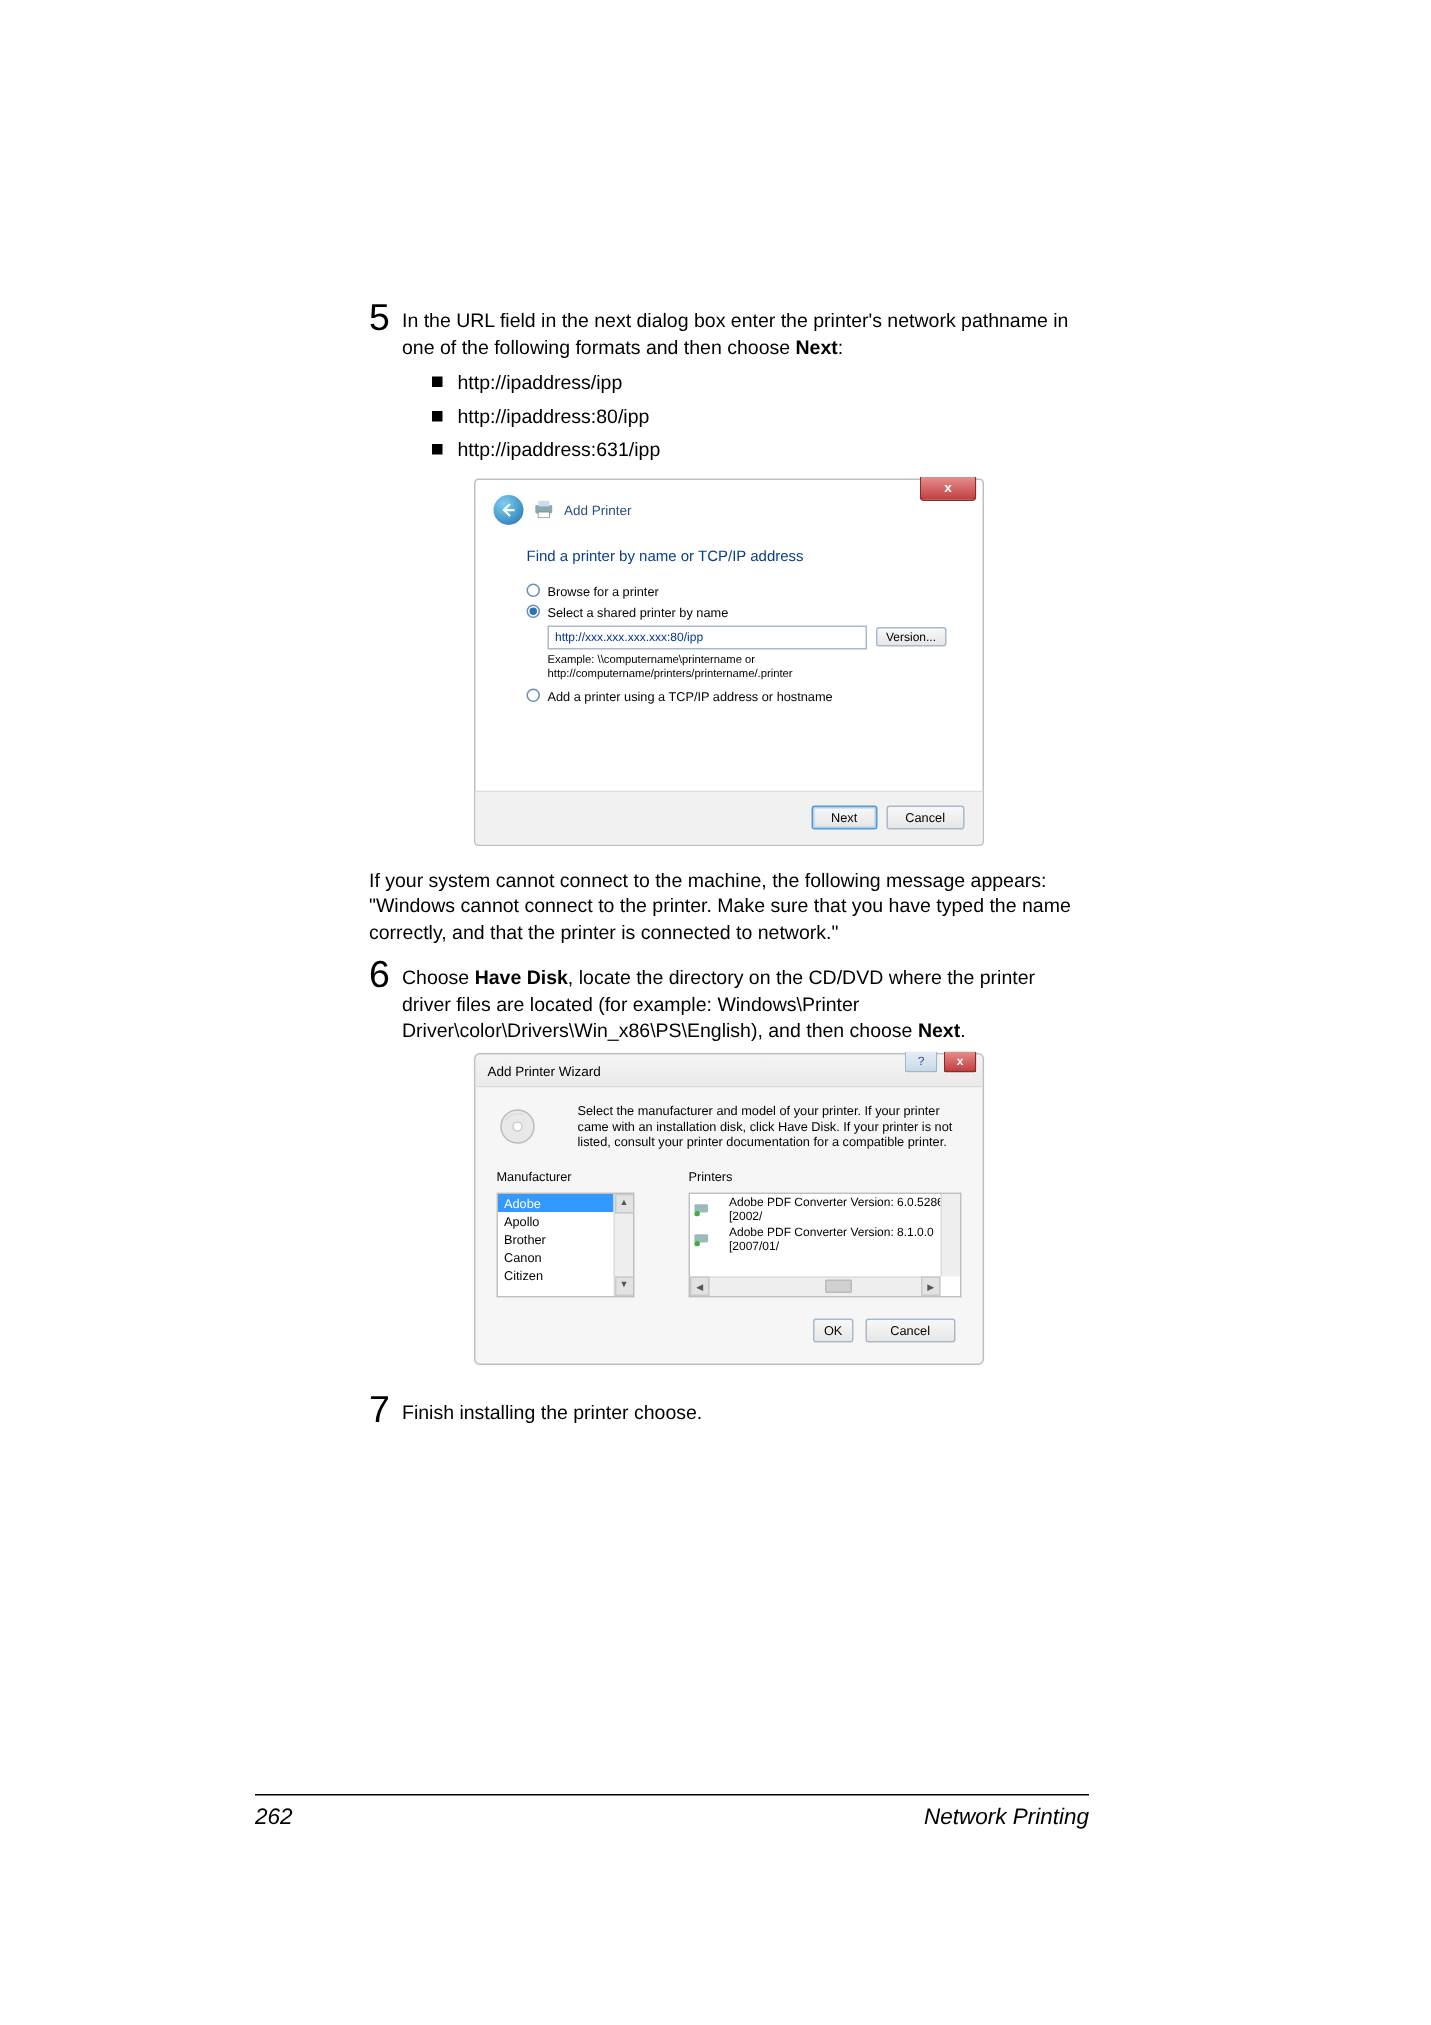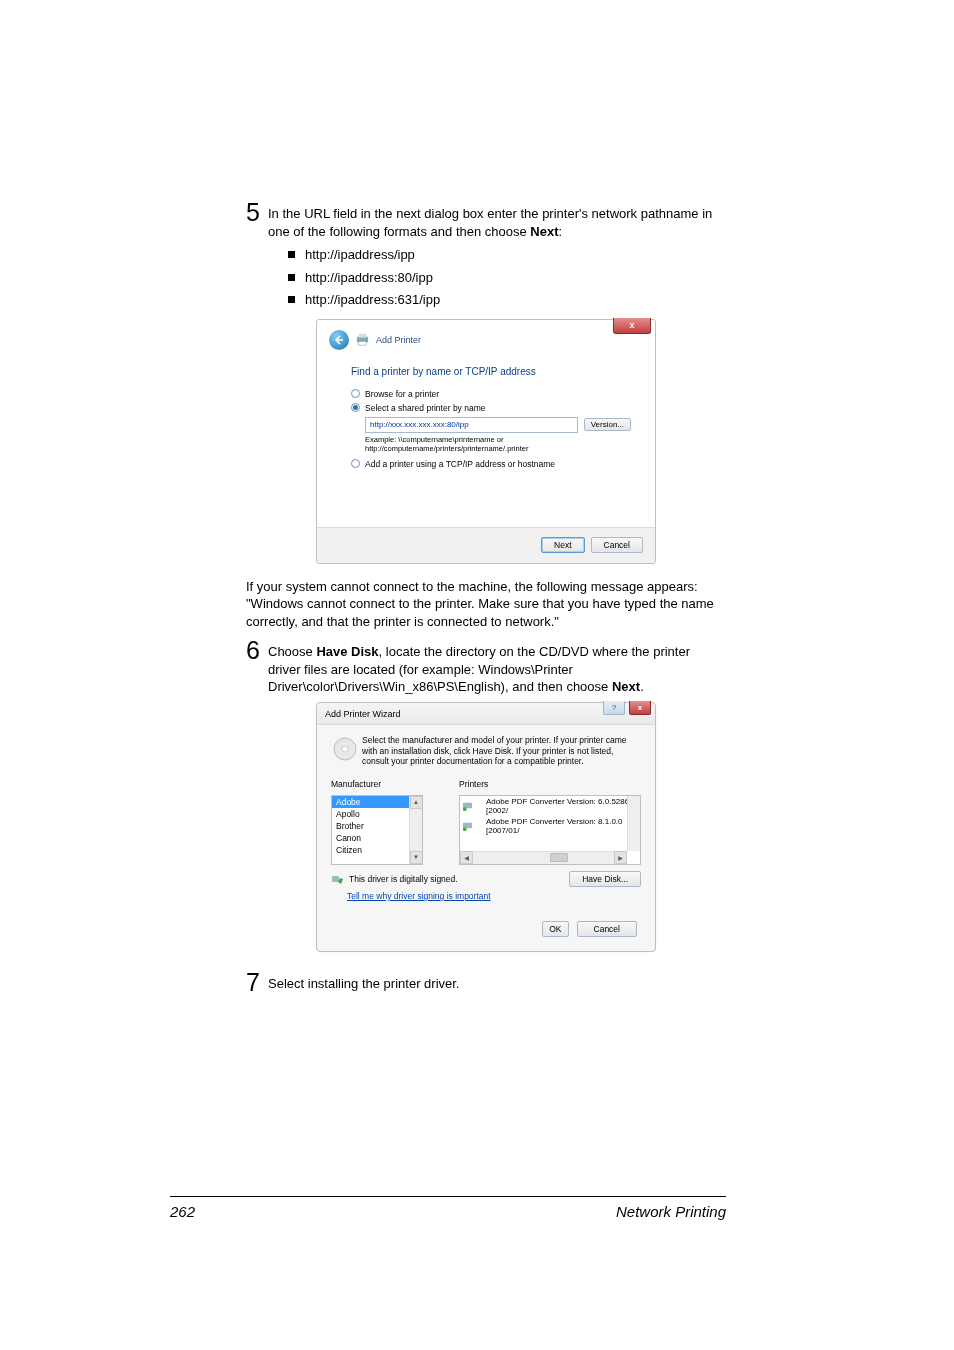--- a/index.html
+++ b/index.html
@@ -37,21 +37,21 @@
 
   .para { font-size: 13px; line-height: 1.35; margin: 4px 0 8px 0; }
 
   
   .dlg2 { width: 340px; margin: 6px auto 18px auto; background: #f6f6f6; border: 1px solid #bfbfbf; border-radius: 4px; position: relative; box-shadow: 0 0 0 1px rgba(0,0,0,0.02); }
   .dlg2 .topbar { height: 22px; background: linear-gradient(#f4f4f4,#eaeaea); border-bottom: 1px solid #d9d9d9; display: flex; align-items: center; padding: 0 8px; border-radius: 4px 4px 0 0; position: relative; }
   .dlg2 .topbar .title2 { font-size: 9px; }
   .dlg2 .topbar .wbtn { position: absolute; top: -2px; width: 22px; height: 14px; border-radius: 0 0 2px 2px; display: flex; align-items: center; justify-content: center; font-size: 8px; }
   .dlg2 .topbar .help { right: 30px; background: linear-gradient(#e6eef6,#c9d8e8); border: 1px solid #9fb7ce; border-top: none; color: #2a5080; }
   .dlg2 .topbar .closeb { right: 4px; background: linear-gradient(#e58f8f,#c23f3f); border: 1px solid #8a2a2a; border-top: none; color: #fff; font-weight: bold; }
-  .dlg2 .desc { display: flex; gap: 3px; padding: 10px 14px 6px 14px; }
+  .dlg2 .desc { display: flex; gap: 26px; padding: 10px 14px 6px 14px; align-items: center; }
   .dlg2 .desc .diskicon { width: 28px; height: 28px; flex-shrink: 0; }
   .dlg2 .desc .diskicon svg { width: 28px; height: 28px; }
   .dlg2 .desc .dtxt { font-size: 8.5px; line-height: 1.25; }
   .lists { display: flex; gap: 10px; padding: 6px 14px 4px 14px; align-items: flex-start; }
   .listbox { border: 1px solid #bfbfbf; background: #fff; height: 70px; position: relative; overflow: hidden; }
   .lwrap { flex: 1; position: relative; padding-top: 16px; }
   .lwrap .lh { font-size: 8.5px; position: absolute; top: 0; left: 0; }
   .mlist { width: 92px; }
   .item { font-size: 8.5px; padding: 1px 4px; }
   .item.sel { background: #3399ff; color: #fff; }
@@ -208,41 +208,30 @@
           <div class="hscroll">
             <div class="sbtn">◀</div>
             <div class="thumb"></div>
             <div class="sbtn">▶</div>
           </div>
           <div class="scrollbar" style="bottom:13px"></div>
         </div>
       </div>
     </div>
 
-    <div style="position:relative">
-      <div class="signed">
-        <svg viewBox="0 0 12 12">
-            <rect x="1" y="3" width="7" height="6" fill="#9bb" rx="1"></rect>
-            <path d="M9 5 L12 6 L10 11 L7 9 Z" fill="#4a4"></path>
-          </svg>
-        <span>This driver is digitally signed.</span>
-        <div class="winbtn havedisk">Have Disk...</div>
-      </div>
-      <a class="link">Tell me why driver signing is important</a>
-    </div>
 
     <div class="footer2">
       <div class="winbtn" style="padding:2px 6px">OK</div>
       <div class="winbtn" style="padding:2px 16px">Cancel</div>
     </div>
   </div>
 
   <div class="step">
     <div class="step-num">7</div>
-    <div class="step-body">Select installing the printer driver.</div>
+    <div class="step-body">Finish installing the printer choose.</div>
   </div>
 
   <div class="pagefoot">
     <span>262</span>
     <span>Network Printing</span>
   </div>
 
 </div>
 
 </body></html>

